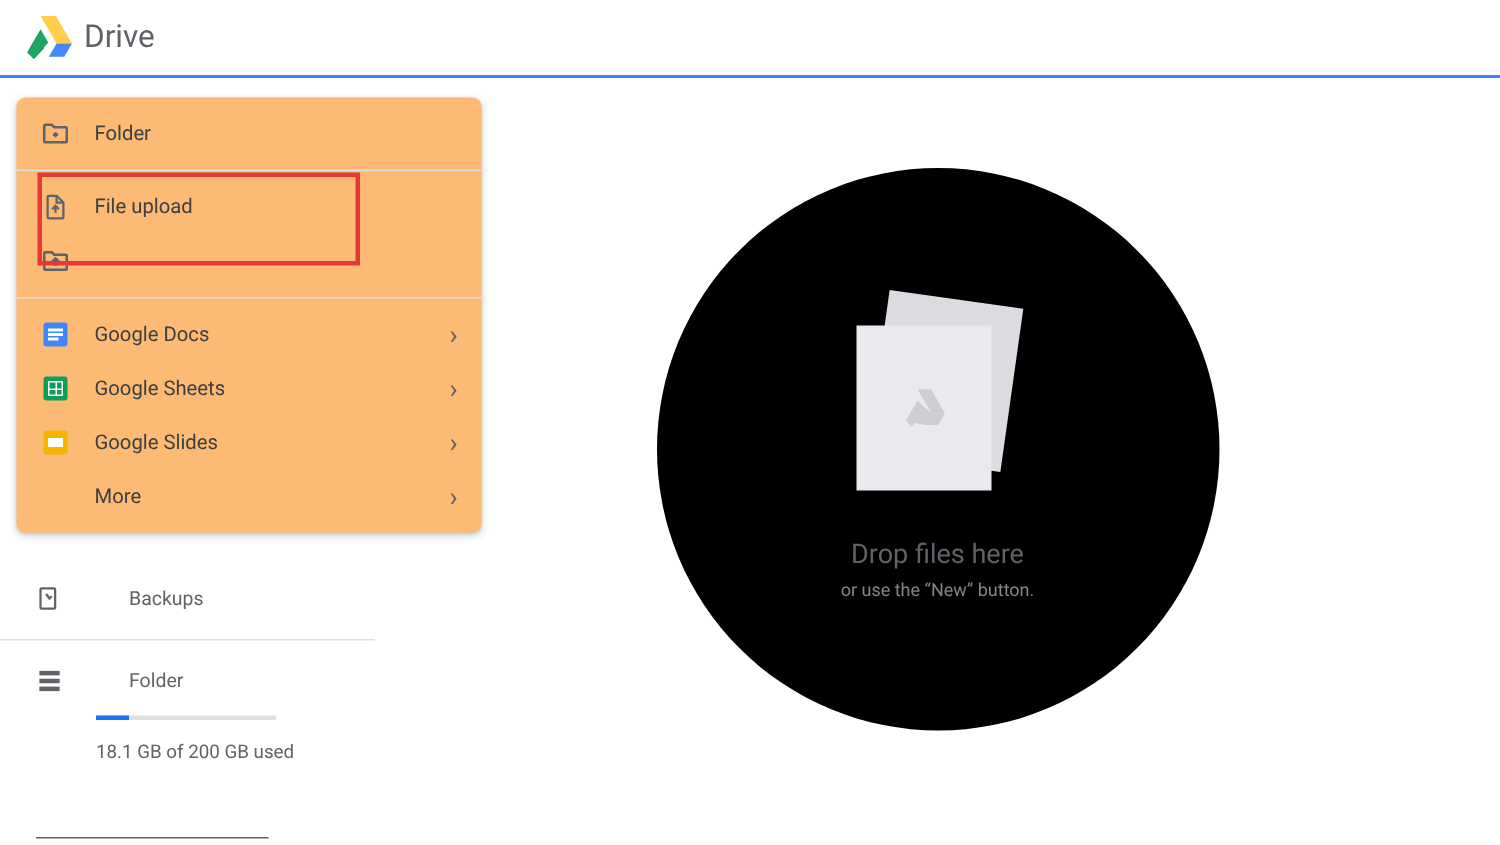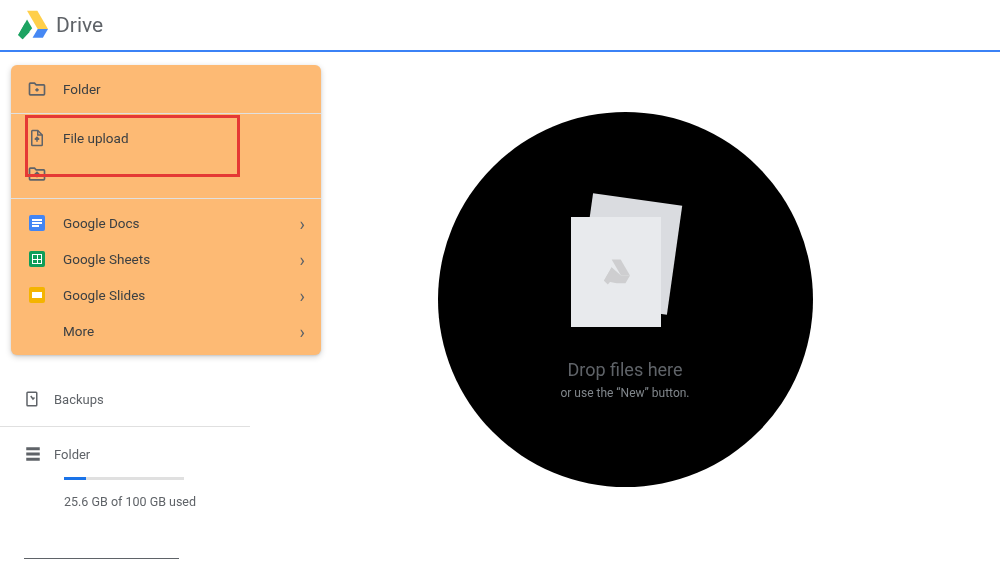--- a/index.html
+++ b/index.html
@@ -28,21 +28,21 @@
 .empty-title { font-size: 18px; color: #5f6368; margin-bottom: 6px; }
 .empty-sub { font-size: 12px; color: #80868b; }
 .context-menu { position: absolute; top: 65px; left: 11px; width: 310px; background: #fdba74; border-radius: 6px; box-shadow: 0 2px 6px rgba(0,0,0,0.18), 0 1px 2px rgba(0,0,0,0.1); z-index: 10; padding: 6px 0; }
 .menu-item { display: flex; align-items: center; height: 36px; padding: 0 16px; cursor: pointer; gap: 16px; }
 .menu-icon { width: 20px; height: 20px; display: flex; align-items: center; justify-content: center; }
 .menu-label { flex: 1; font-size: 13.5px; color: #3c4043; }
 .menu-submenu-arrow { color: #5f6368; font-size: 18px; }
 .menu-divider { height: 1px; background: #e0e0e0; margin: 6px 0; }
 .highlight-box { position: absolute; border: 3px solid #e53935; pointer-events: none; }
 .sidebar-lower { position: absolute; top: 330px; left: 0; width: 100%; }
-.sidebar-item { display: flex; align-items: center; padding: 8px 24px; gap: 12px; cursor: pointer; }
+.sidebar-item { display: flex; align-items: center; padding: 8px 24px; gap: 44px; cursor: pointer; }
 .sidebar-icon { width: 18px; height: 18px; }
 .sidebar-label { font-size: 13px; color: #5f6368; }
 .sidebar-divider { height: 1px; background: #e0e0e0; margin: 10px 0; }
 .storage-box { padding: 6px 24px 0 64px; }
 .storage-bar { width: 120px; height: 3px; background: #e0e0e0; margin-bottom: 14px; position: relative; }
 .storage-bar-fill { position: absolute; left: 0; top: 0; height: 100%; width: 18%; background: #1a73e8; }
 .storage-text { font-size: 12.5px; color: #5f6368; margin-bottom: 10px; }
 .upgrade-link { font-size: 12.5px; color: #1a73e8; font-weight: 500; cursor: pointer; }
 .bottom-hr { position: absolute; bottom: 4px; left: 24px; width: 155px; height: 1px; background: #5f6368; }
 .gdoc-icon { width: 16px; height: 16px; border-radius: 2px; display: flex; flex-direction: column; justify-content: space-evenly; padding: 3px; }
@@ -80,21 +80,21 @@
             <rect x="3" y="3" width="18" height="4"></rect>
             <rect x="3" y="10" width="18" height="4"></rect>
             <rect x="3" y="17" width="18" height="4"></rect>
           </svg>
         <span class="sidebar-label">Folder</span>
       </div>
       <div class="storage-box">
         <div class="storage-bar">
           <div class="storage-bar-fill"></div>
         </div>
-        <div class="storage-text">25.6 GB of 100 GB used</div>
+        <div class="storage-text">18.1 GB of 200 GB used</div>
       </div>
     </div>
     <div class="bottom-hr"></div>
   </div>
 
   <div class="content">
 
     <div class="empty-state">
       <div class="empty-circle">
         <div class="empty-files-illust">

